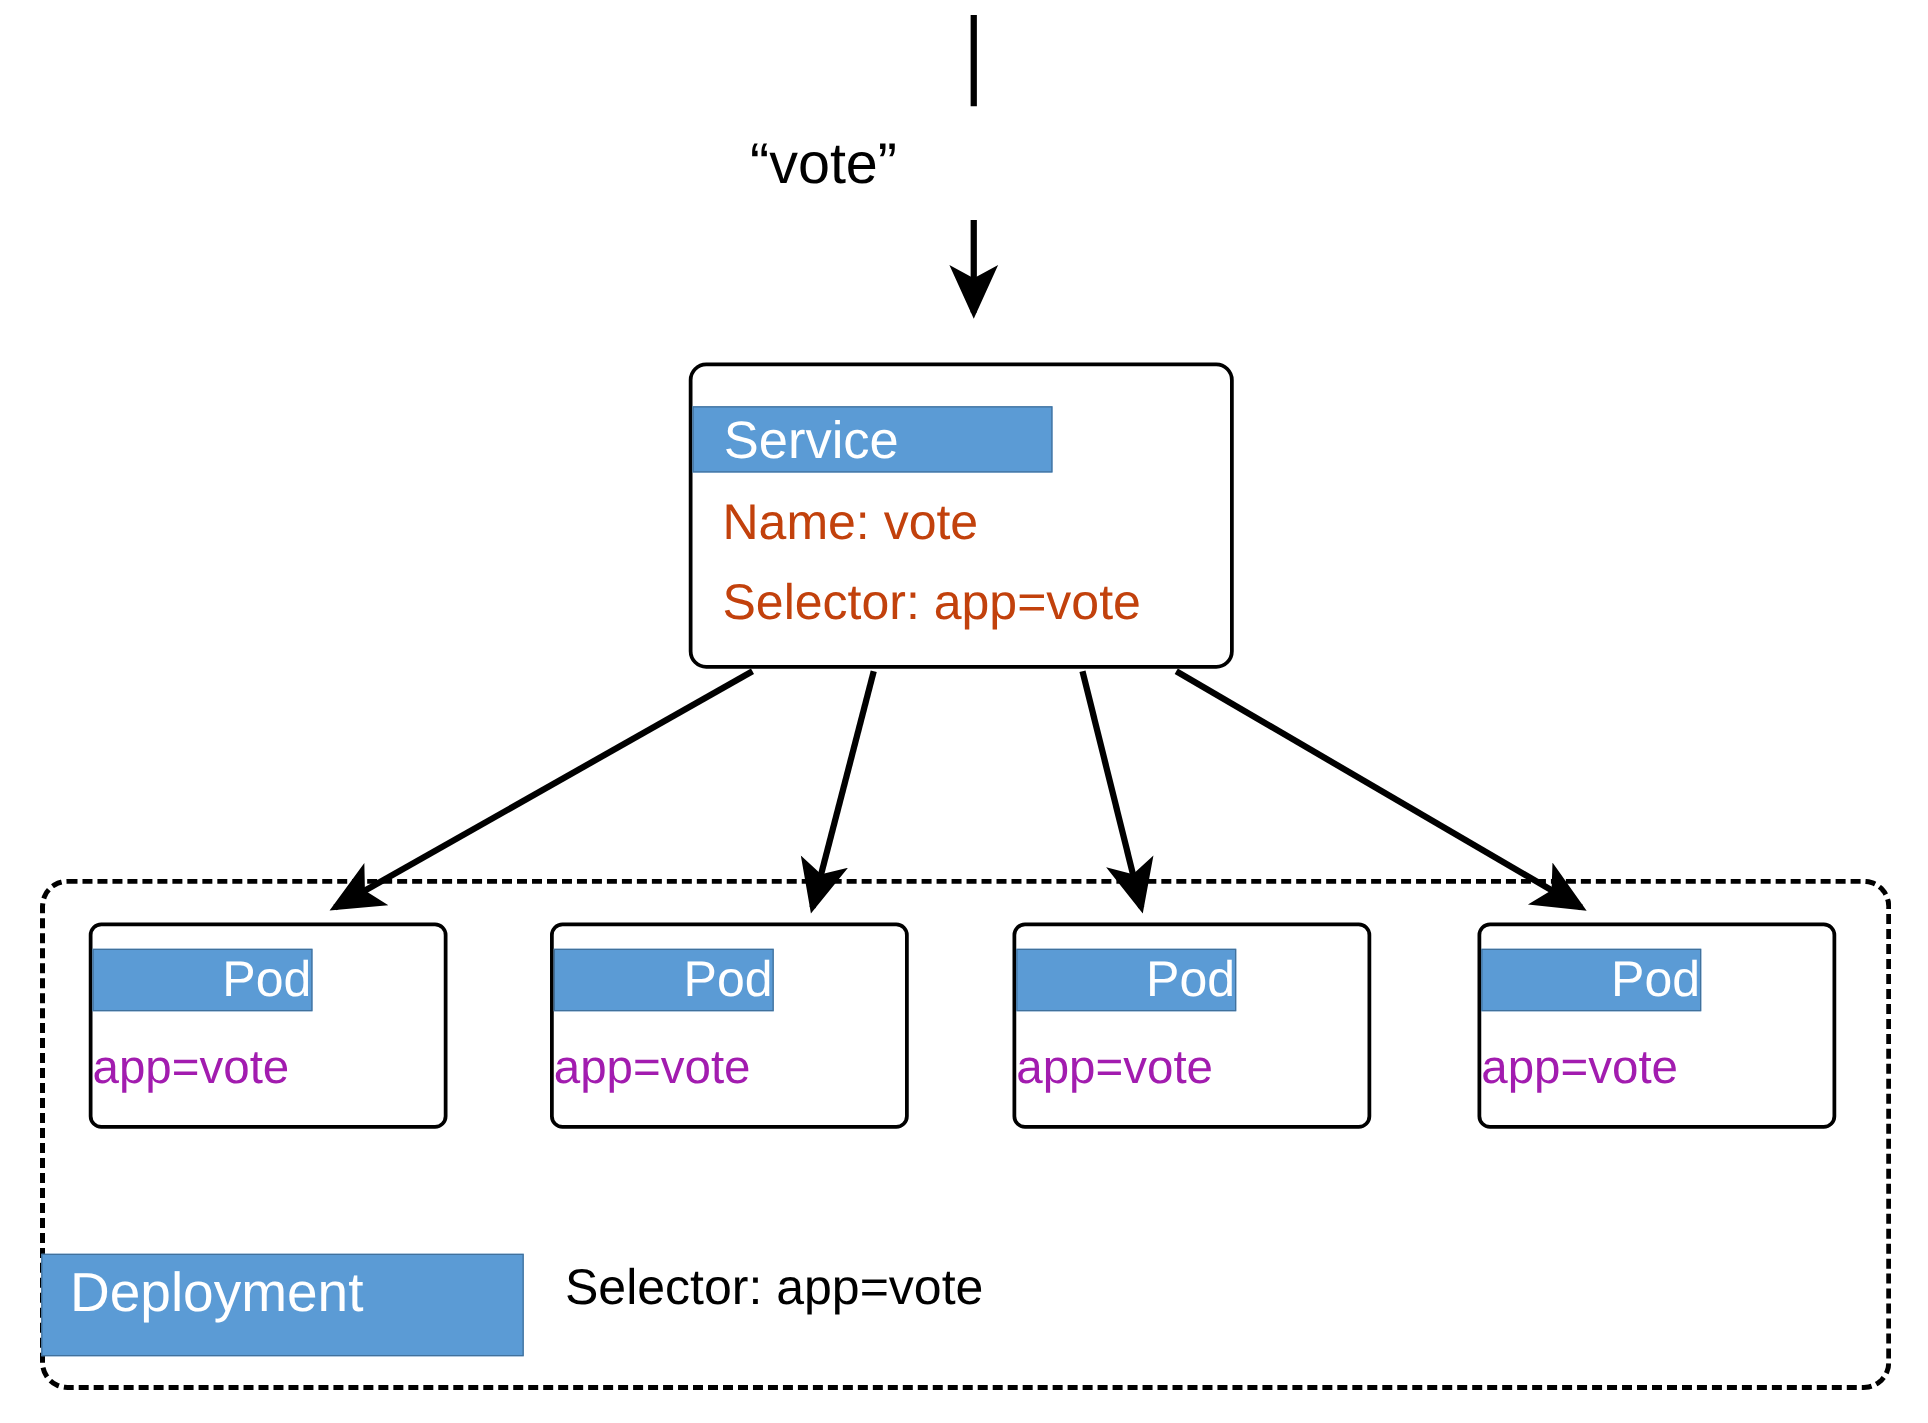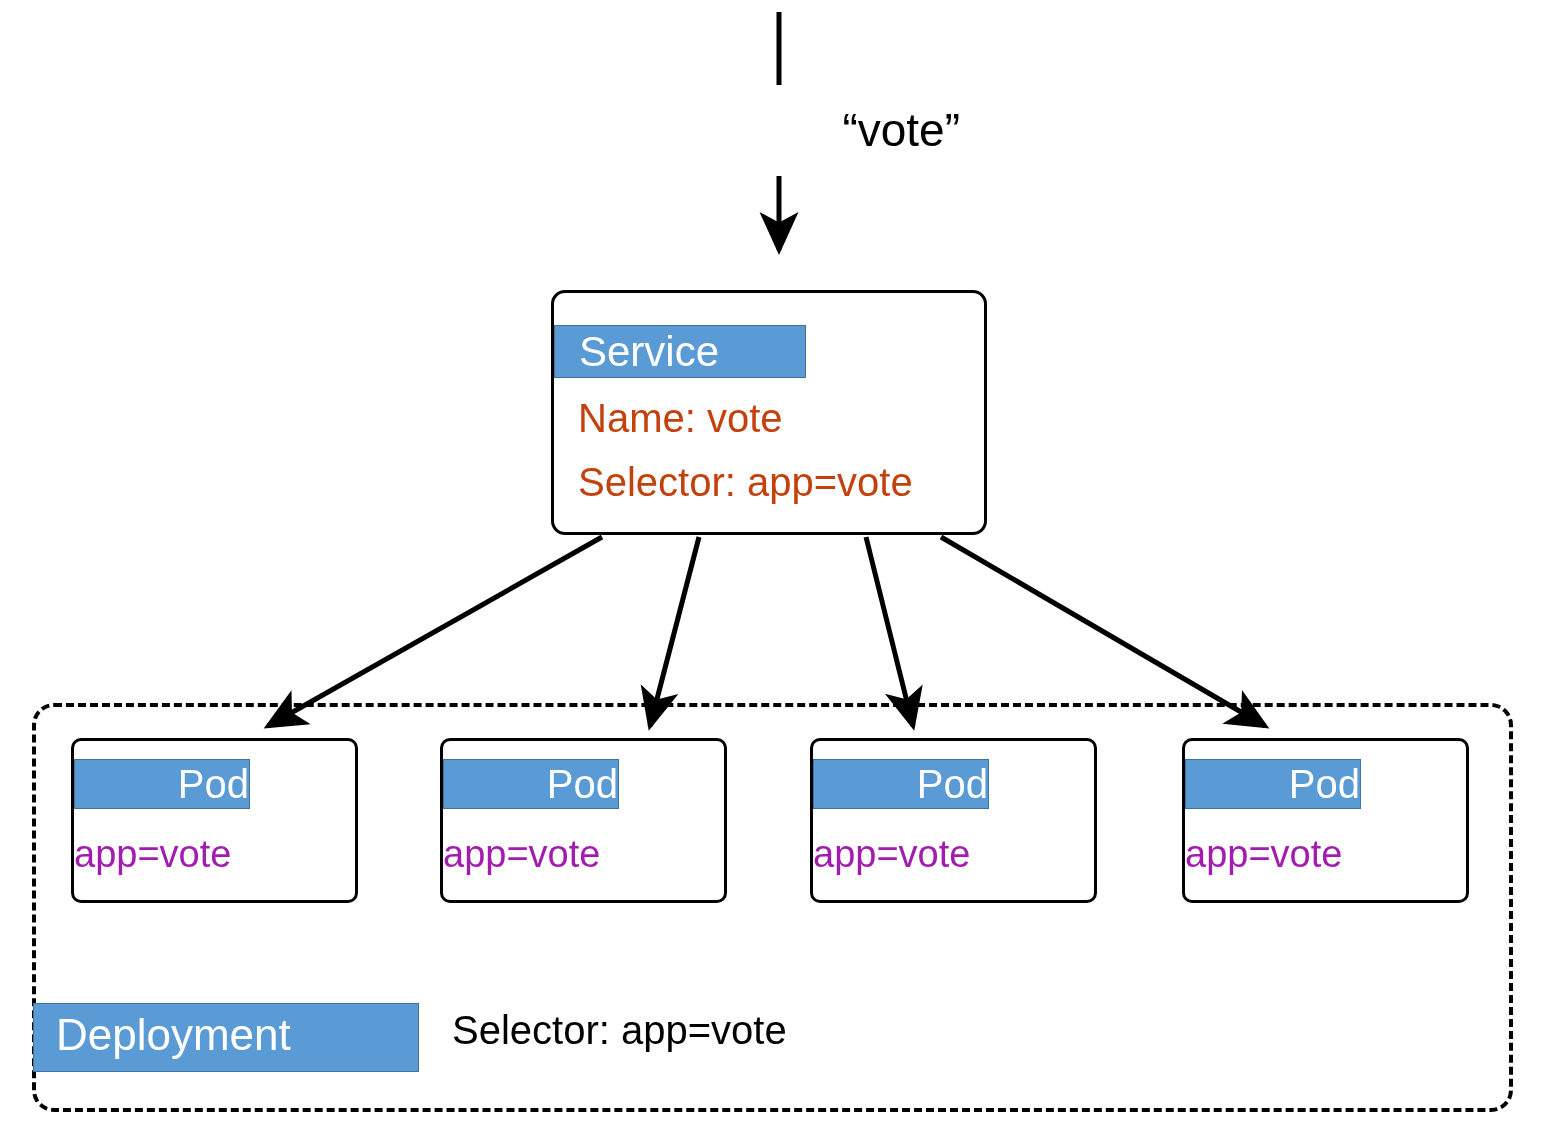--- a/index.html
+++ b/index.html
@@ -23,21 +23,21 @@
     height: 1138px;
     pointer-events: none;
   }
 
   
   .ingress-label {
     position: absolute;
     left: 600px;
     top: 103px;
     width: 360px;
-    text-align: right;
+    text-align: left;
     font-size: 46px;
     color: #000000;
     white-space: nowrap;
   }
 
   
   .service-card {
     position: absolute;
     left: 551px;
     top: 290px;
@@ -45,21 +45,21 @@
     height: 245px;
     border: 3px solid #000000;
     border-radius: 14px;
     background: #ffffff;
     box-sizing: border-box;
   }
   .service-badge {
     position: absolute;
     left: 0px;
     top: 32px;
-    width: 252px;
+    width: 288px;
     height: 53px;
     background: #5B9BD5;
     border: 1px solid #41719C;
     box-sizing: border-box;
     color: #ffffff;
     font-size: 42px;
     line-height: 51px;
     padding-left: 24px;
     white-space: nowrap;
   }
@@ -83,21 +83,21 @@
     border: 4px dashed #000000;
     border-radius: 22px;
     box-sizing: border-box;
     background: transparent;
   }
   .deployment-badge {
     position: absolute;
     left: 33px;
     top: 1003px;
     width: 386px;
-    height: 69px;
+    height: 82px;
     background: #5B9BD5;
     border: 1px solid #41719C;
     box-sizing: border-box;
     color: #ffffff;
     font-size: 44px;
     line-height: 61px;
     padding-left: 22px;
     white-space: nowrap;
   }
   .deployment-selector {

